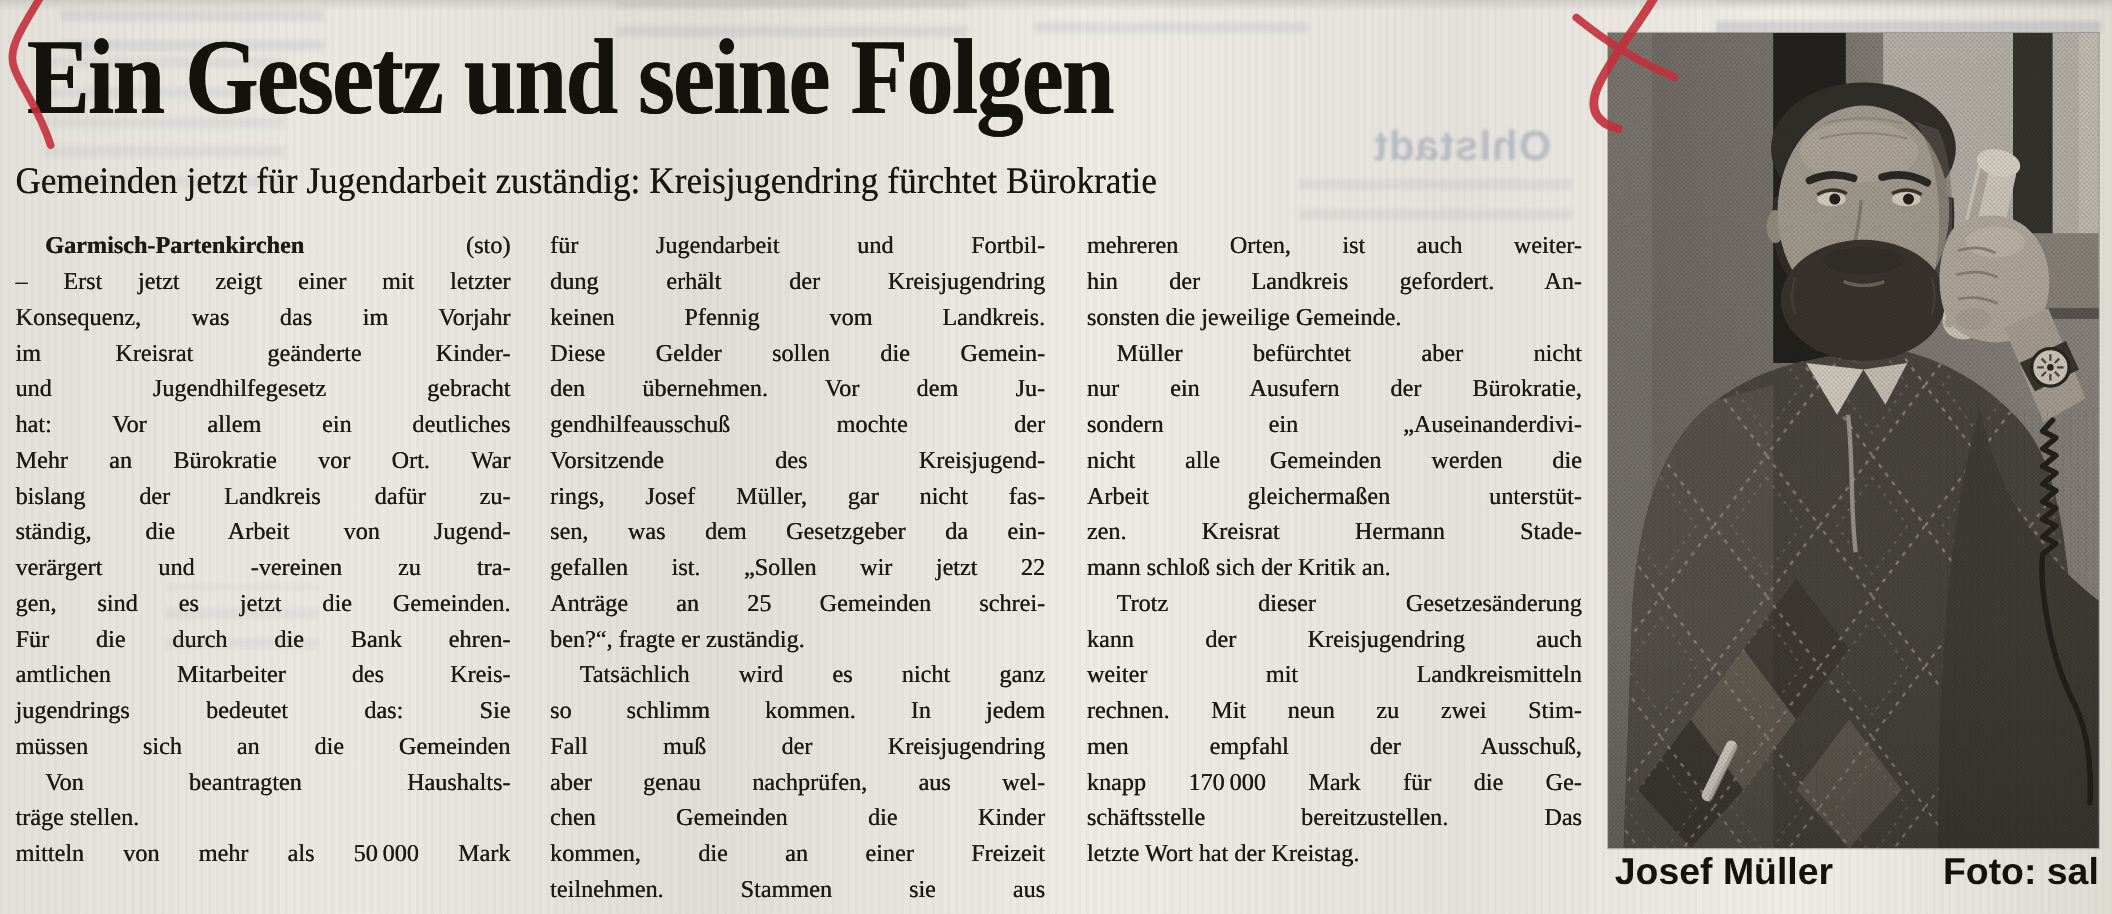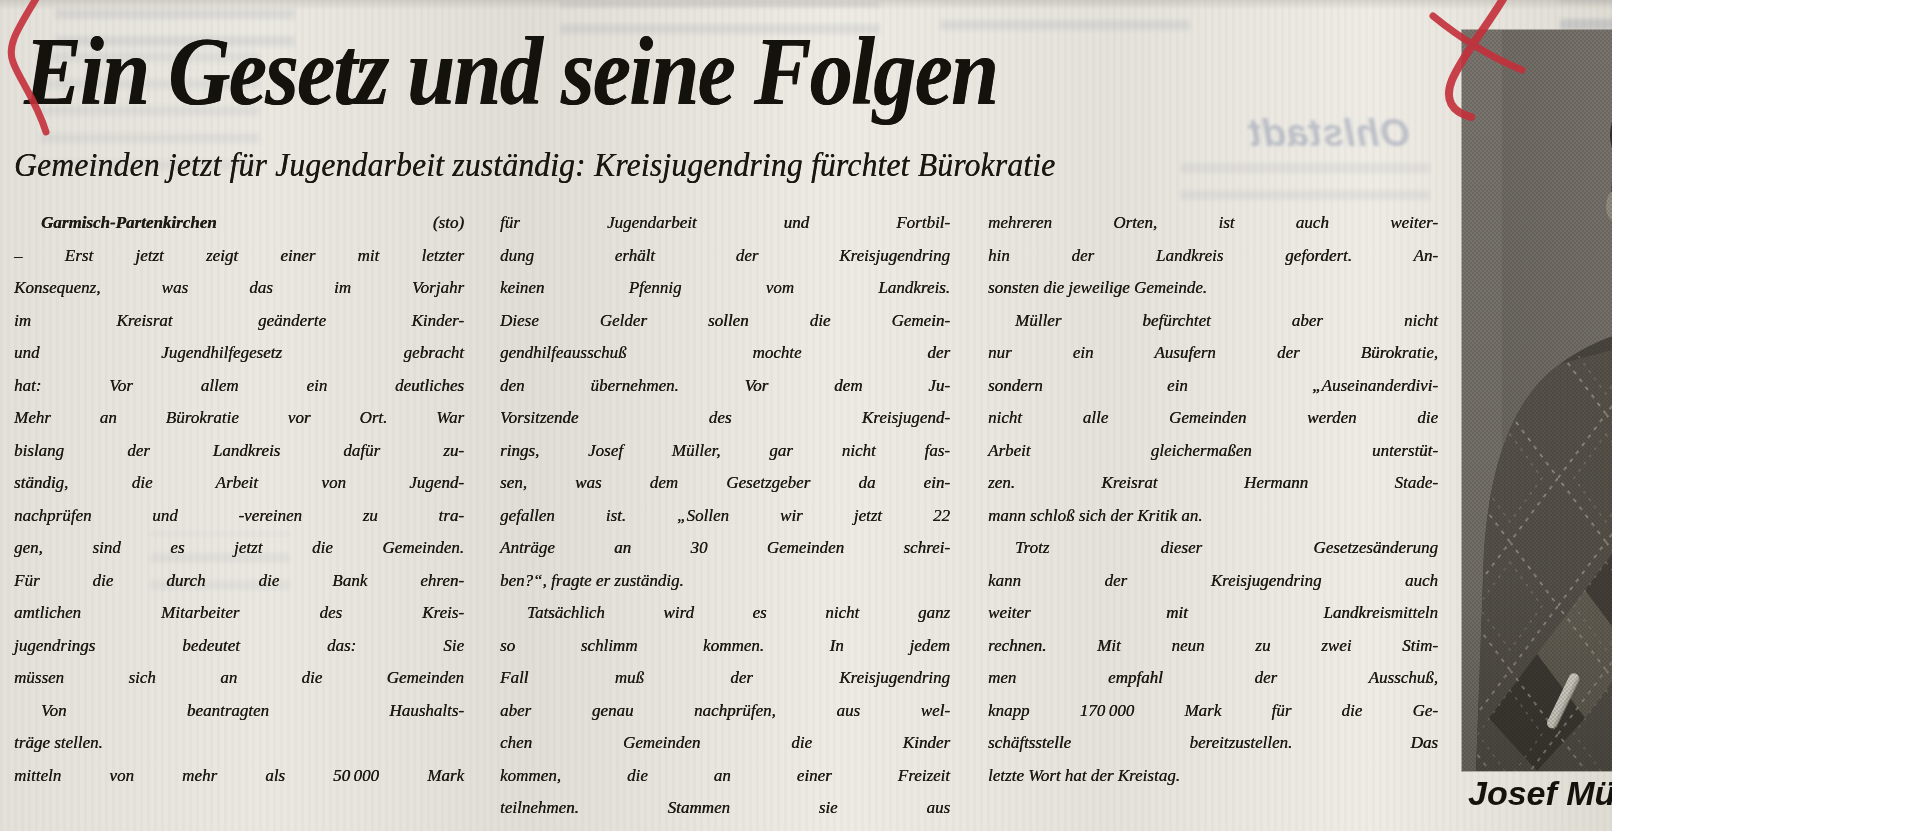--- a/index.html
+++ b/index.html
@@ -1,22 +1,21 @@
 <!DOCTYPE html>
 <html><head>
 <meta charset="utf-8">
 <style>
   html,body{margin:0;padding:0;}
   body{width:1920px;height:831px;overflow:hidden;font-family:"Liberation Serif",serif;}
   .page{
-    position:relative;width:1612px;height:831px;overflow:hidden;
+    position:relative;width:1920px;height:831px;overflow:hidden;
     background:
       repeating-linear-gradient(90deg, rgba(120,115,105,.04) 0 3px, rgba(0,0,0,0) 3px 7px),
       linear-gradient(90deg,#e3e1da 0%,#eae8e1 17%,#e1ded7 33%,#edebe4 52%,#e4e2db 69%,#eeece5 85%,#dfdcd4 100%);
-    font-style: italic;
   }
   .page::before{content:"";position:absolute;left:0;top:0;width:100%;height:10px;
     background:linear-gradient(180deg,rgba(150,145,135,.28),rgba(0,0,0,0));pointer-events:none;}
   
   .ghost{position:absolute;pointer-events:none;filter:blur(2px);
     background:repeating-linear-gradient(0deg, rgba(95,105,140,.10) 0 10px, rgba(0,0,0,0) 10px 27px);}
   .ghost-strong{background:repeating-linear-gradient(0deg, rgba(70,80,115,.16) 0 11px, rgba(0,0,0,0) 11px 28px);}
   .ghost-word{position:absolute;font-family:"Liberation Sans",sans-serif;font-weight:bold;
     color:rgba(95,110,150,.33);transform:scaleX(-1);filter:blur(1.5px);pointer-events:none;
     font-size:38px;letter-spacing:1px;}
@@ -30,21 +29,21 @@
   }
   .subheadline{
     position:absolute;left:14px;top:146px;white-space:nowrap;
     font-family:"Liberation Serif",serif;color:#191710;
     font-size:34px;letter-spacing:.2px;
     transform:scaleX(.93);transform-origin:left top;
     text-shadow:.3px 0 0 #191710;
   }
   
   .col{position:absolute;top:207px;width:450px;color:#1c1a13;
-    font-size:17px;text-shadow:.3px 0 0 #1c1a13;}
+    font-size:22px;text-shadow:.3px 0 0 #1c1a13;}
   .col .line{height:32.5px;line-height:32.5px;text-align:justify;text-align-last:justify;
     white-space:nowrap;overflow:visible;}
   .col .line.end{text-align-last:left;}
   .col .line.ind{text-indent:27px;}
   #col0{left:14px;} #col1{left:500px;} #col2{left:988px;}
   
   .photo{position:absolute;left:1462px;top:30px;width:446px;height:741px;
     outline:1px solid rgba(60,56,50,.35);background:#8f8b84;}
   .photo svg{display:block;}
   .caption-row{position:absolute;left:1462px;top:774px;width:446px;height:44px;
@@ -74,42 +73,42 @@
   <div class="col" id="col0">
       <div class="line ind"><b>Garmisch-Partenkirchen</b> (sto)</div>
       <div class="line">– Erst jetzt zeigt einer mit letzter</div>
       <div class="line">Konsequenz, was das im Vorjahr</div>
       <div class="line">im Kreisrat geänderte Kinder-</div>
       <div class="line">und Jugendhilfegesetz gebracht</div>
       <div class="line">hat: Vor allem ein deutliches</div>
       <div class="line">Mehr an Bürokratie vor Ort. War</div>
       <div class="line">bislang der Landkreis dafür zu-</div>
       <div class="line">ständig, die Arbeit von Jugend-</div>
-      <div class="line">nachprüfen und -vereinen zu tra-</div>
+      <div class="line">verärgert und -vereinen zu tra-</div>
       <div class="line">gen, sind es jetzt die Gemeinden.</div>
       <div class="line">Für die durch die Bank ehren-</div>
       <div class="line">amtlichen Mitarbeiter des Kreis-</div>
       <div class="line">jugendrings bedeutet das: Sie</div>
       <div class="line">müssen sich an die Gemeinden</div>
       <div class="line ind">Von beantragten Haushalts-</div>
       <div class="line end">träge stellen.</div>
       <div class="line">mitteln von mehr als 50 000 Mark</div>
     </div>
   <div class="col" id="col1">
       <div class="line">für Jugendarbeit und Fortbil-</div>
       <div class="line">dung erhält der Kreisjugendring</div>
       <div class="line">keinen Pfennig vom Landkreis.</div>
       <div class="line">Diese Gelder sollen die Gemein-</div>
+      <div class="line">den übernehmen. Vor dem Ju-</div>
       <div class="line">gendhilfeausschuß mochte der</div>
-      <div class="line">den übernehmen. Vor dem Ju-</div>
       <div class="line">Vorsitzende des Kreisjugend-</div>
       <div class="line">rings, Josef Müller, gar nicht fas-</div>
       <div class="line">sen, was dem Gesetzgeber da ein-</div>
       <div class="line">gefallen ist. „Sollen wir jetzt 22</div>
-      <div class="line">Anträge an 30 Gemeinden schrei-</div>
+      <div class="line">Anträge an 25 Gemeinden schrei-</div>
       <div class="line end">ben?“, fragte er zuständig.</div>
       <div class="line ind">Tatsächlich wird es nicht ganz</div>
       <div class="line">so schlimm kommen. In jedem</div>
       <div class="line">Fall muß der Kreisjugendring</div>
       <div class="line">aber genau nachprüfen, aus wel-</div>
       <div class="line">chen Gemeinden die Kinder</div>
       <div class="line">kommen, die an einer Freizeit</div>
       <div class="line">teilnehmen. Stammen sie aus</div>
     </div>
   <div class="col" id="col2">

